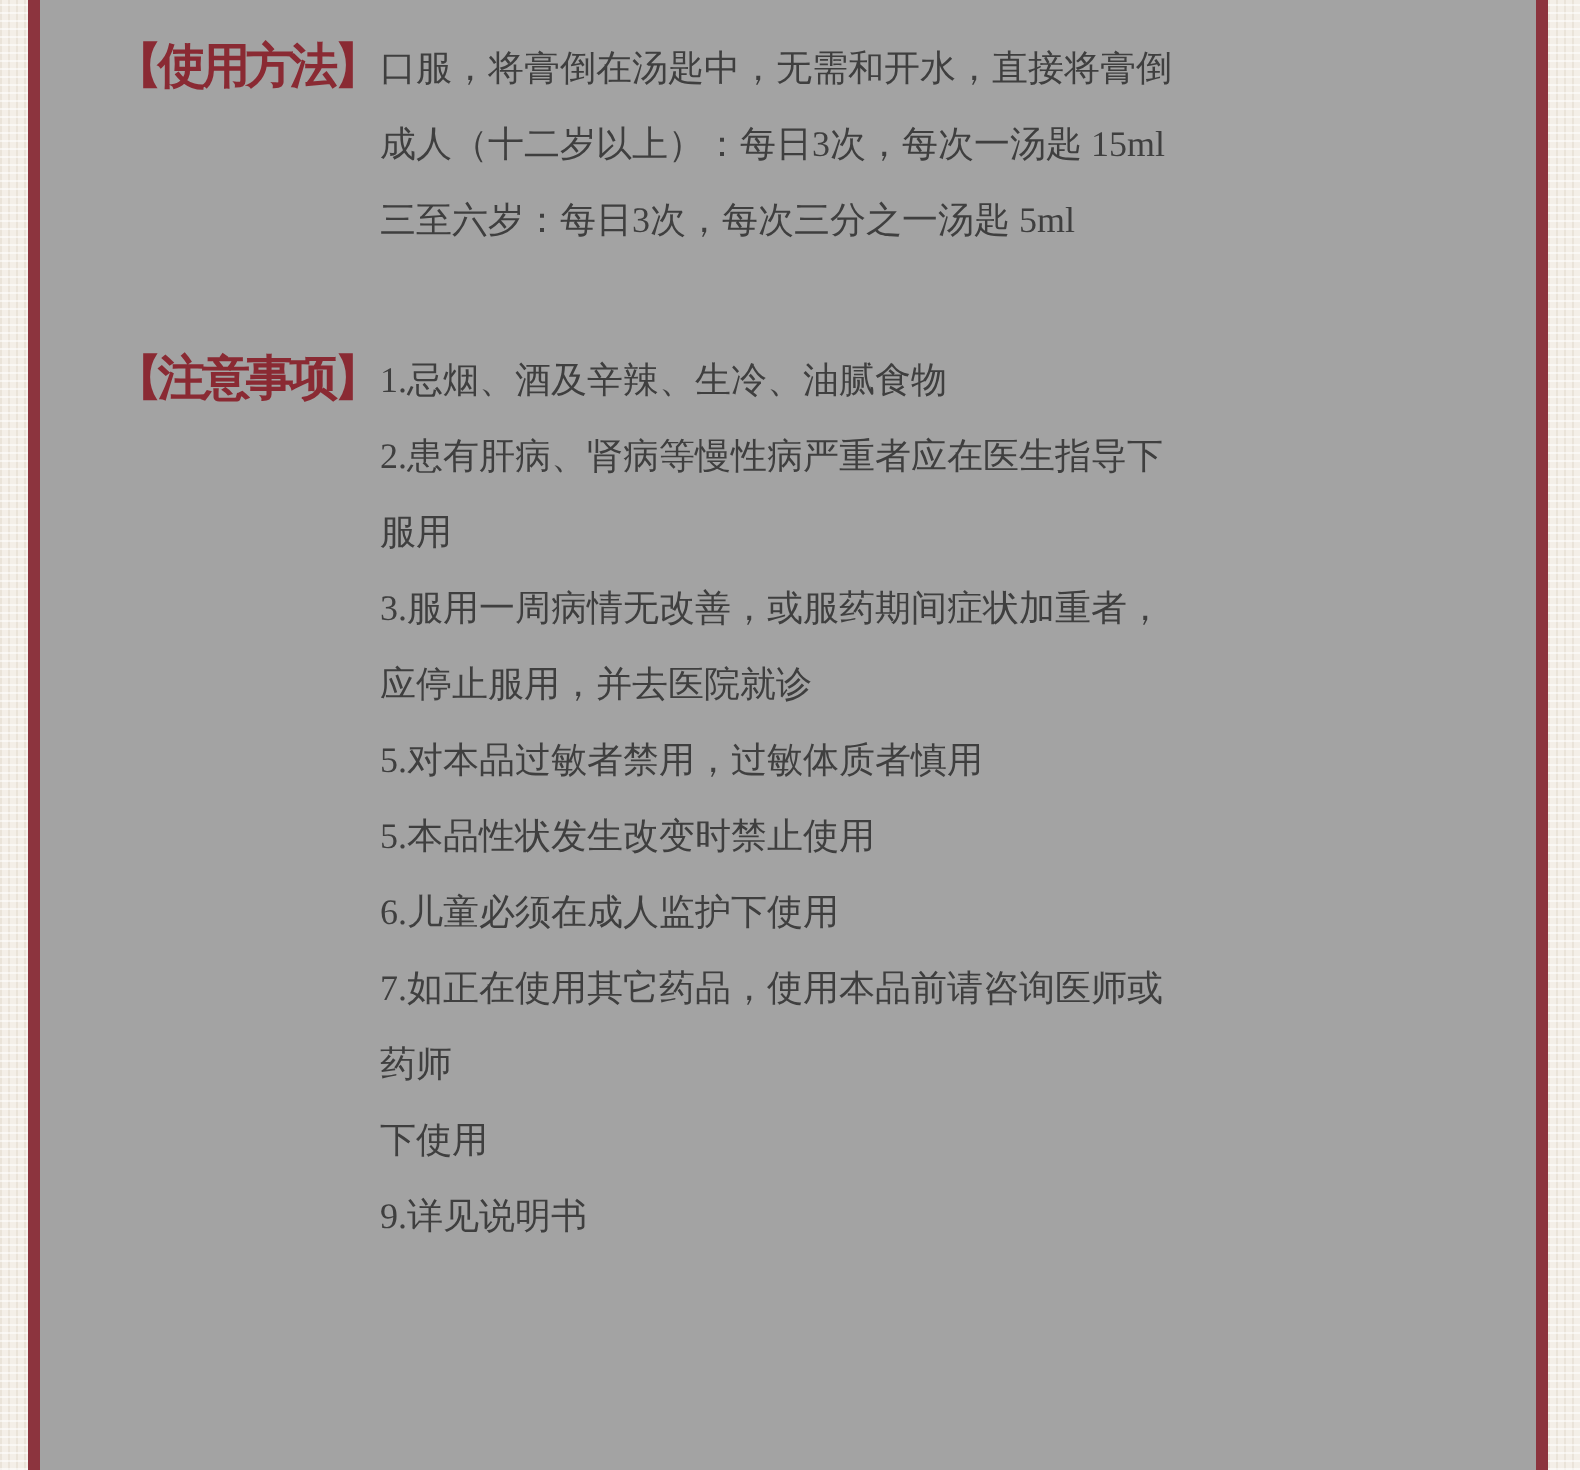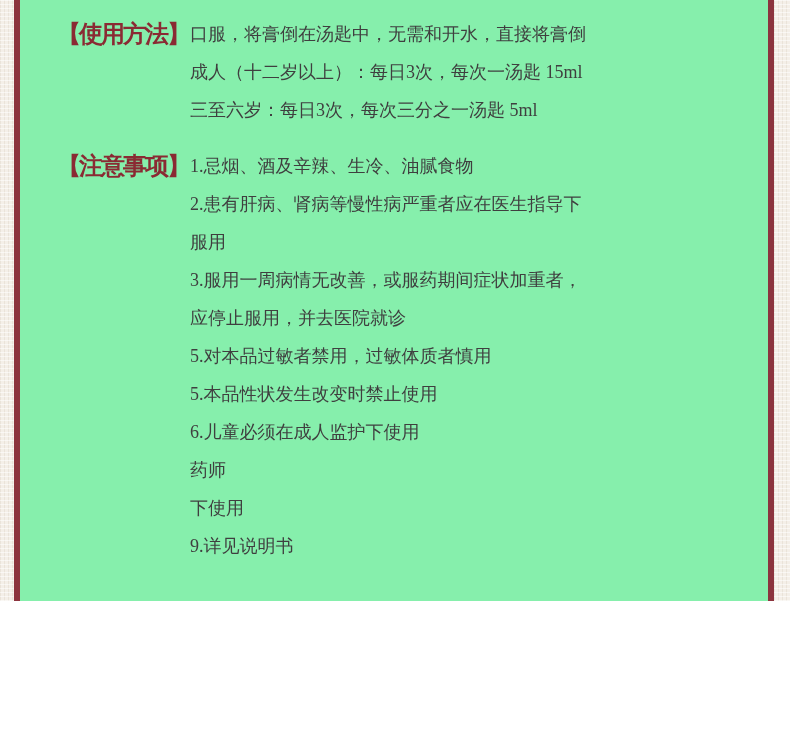--- a/index.html
+++ b/index.html
@@ -3,22 +3,22 @@
 <meta charset="utf-8">
 <style>
   html, body {
     margin: 0;
     padding: 0;
     background: #ffffff;
   }
   .page {
     position: relative;
     width: 790px;
-    height: 601px;
-    background: #86efac;
+    height: 735px;
+    background: #a3a3a3;
     overflow: hidden;
     font-family: "Liberation Serif", "DejaVu Serif", serif;
   }
   
   .edge {
     position: absolute;
     top: 0;
     bottom: 0;
     background-color: #f4efe8;
     background-image:
@@ -42,21 +42,21 @@
     position: absolute;
     left: 57px;
     top: 15px;
     right: 24px;
   }
   .section {
     display: flex;
     align-items: flex-start;
   }
   .section + .section {
-    margin-top: 18px;
+    margin-top: 42px;
   }
   .label {
     flex: 0 0 133px;
     width: 133px;
     font-size: 24px;
     line-height: 38px;
     letter-spacing: -2px;
     font-weight: bold;
     color: #8a2a33;
     white-space: nowrap;
@@ -97,20 +97,21 @@
       <div class="label">【注意事项】</div>
       <div class="body">
         <div class="line">1.忌烟、酒及辛辣、生冷、油腻食物</div>
         <div class="line">2.患有肝病、肾病等慢性病严重者应在医生指导下</div>
         <div class="line">服用</div>
         <div class="line">3.服用一周病情无改善，或服药期间症状加重者，</div>
         <div class="line">应停止服用，并去医院就诊</div>
         <div class="line">5.对本品过敏者禁用，过敏体质者慎用</div>
         <div class="line">5.本品性状发生改变时禁止使用</div>
         <div class="line">6.儿童必须在成人监护下使用</div>
+        <div class="line">7.如正在使用其它药品，使用本品前请咨询医师或</div>
         <div class="line">药师</div>
         <div class="line">下使用</div>
         <div class="line">9.详见说明书</div>
       </div>
     </div>
 
   </div>
 </div>
 
 </body></html>

